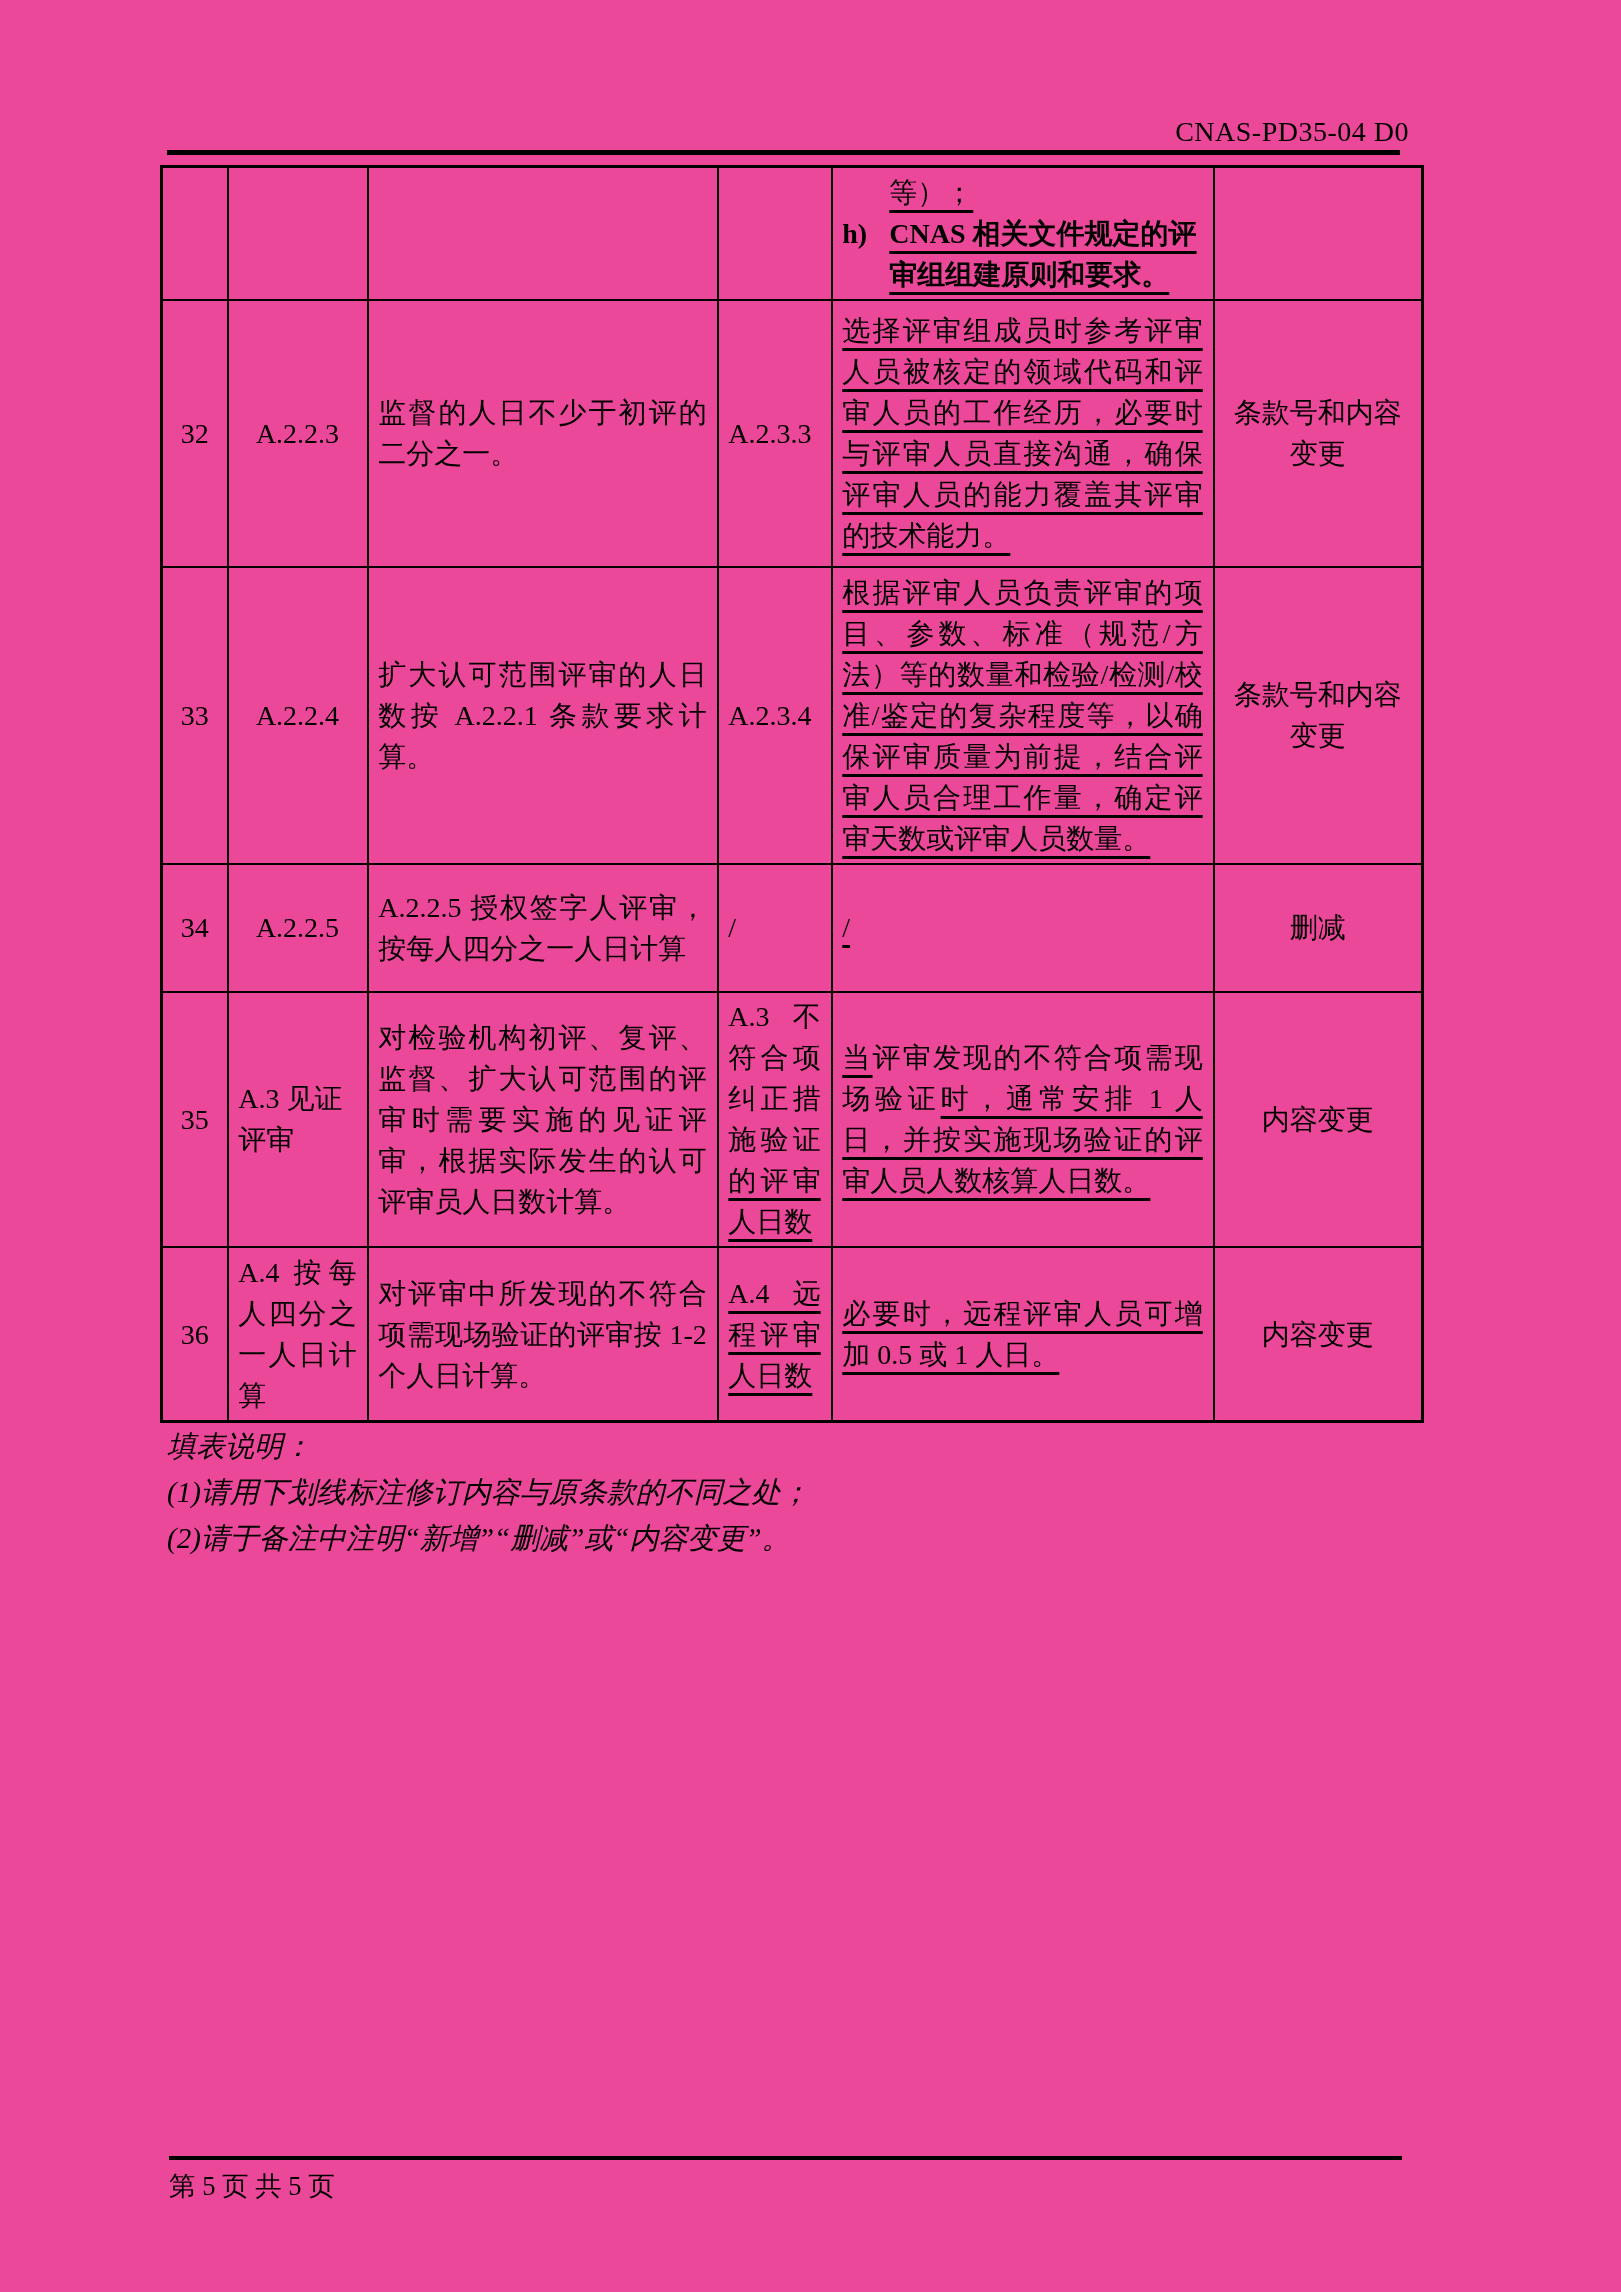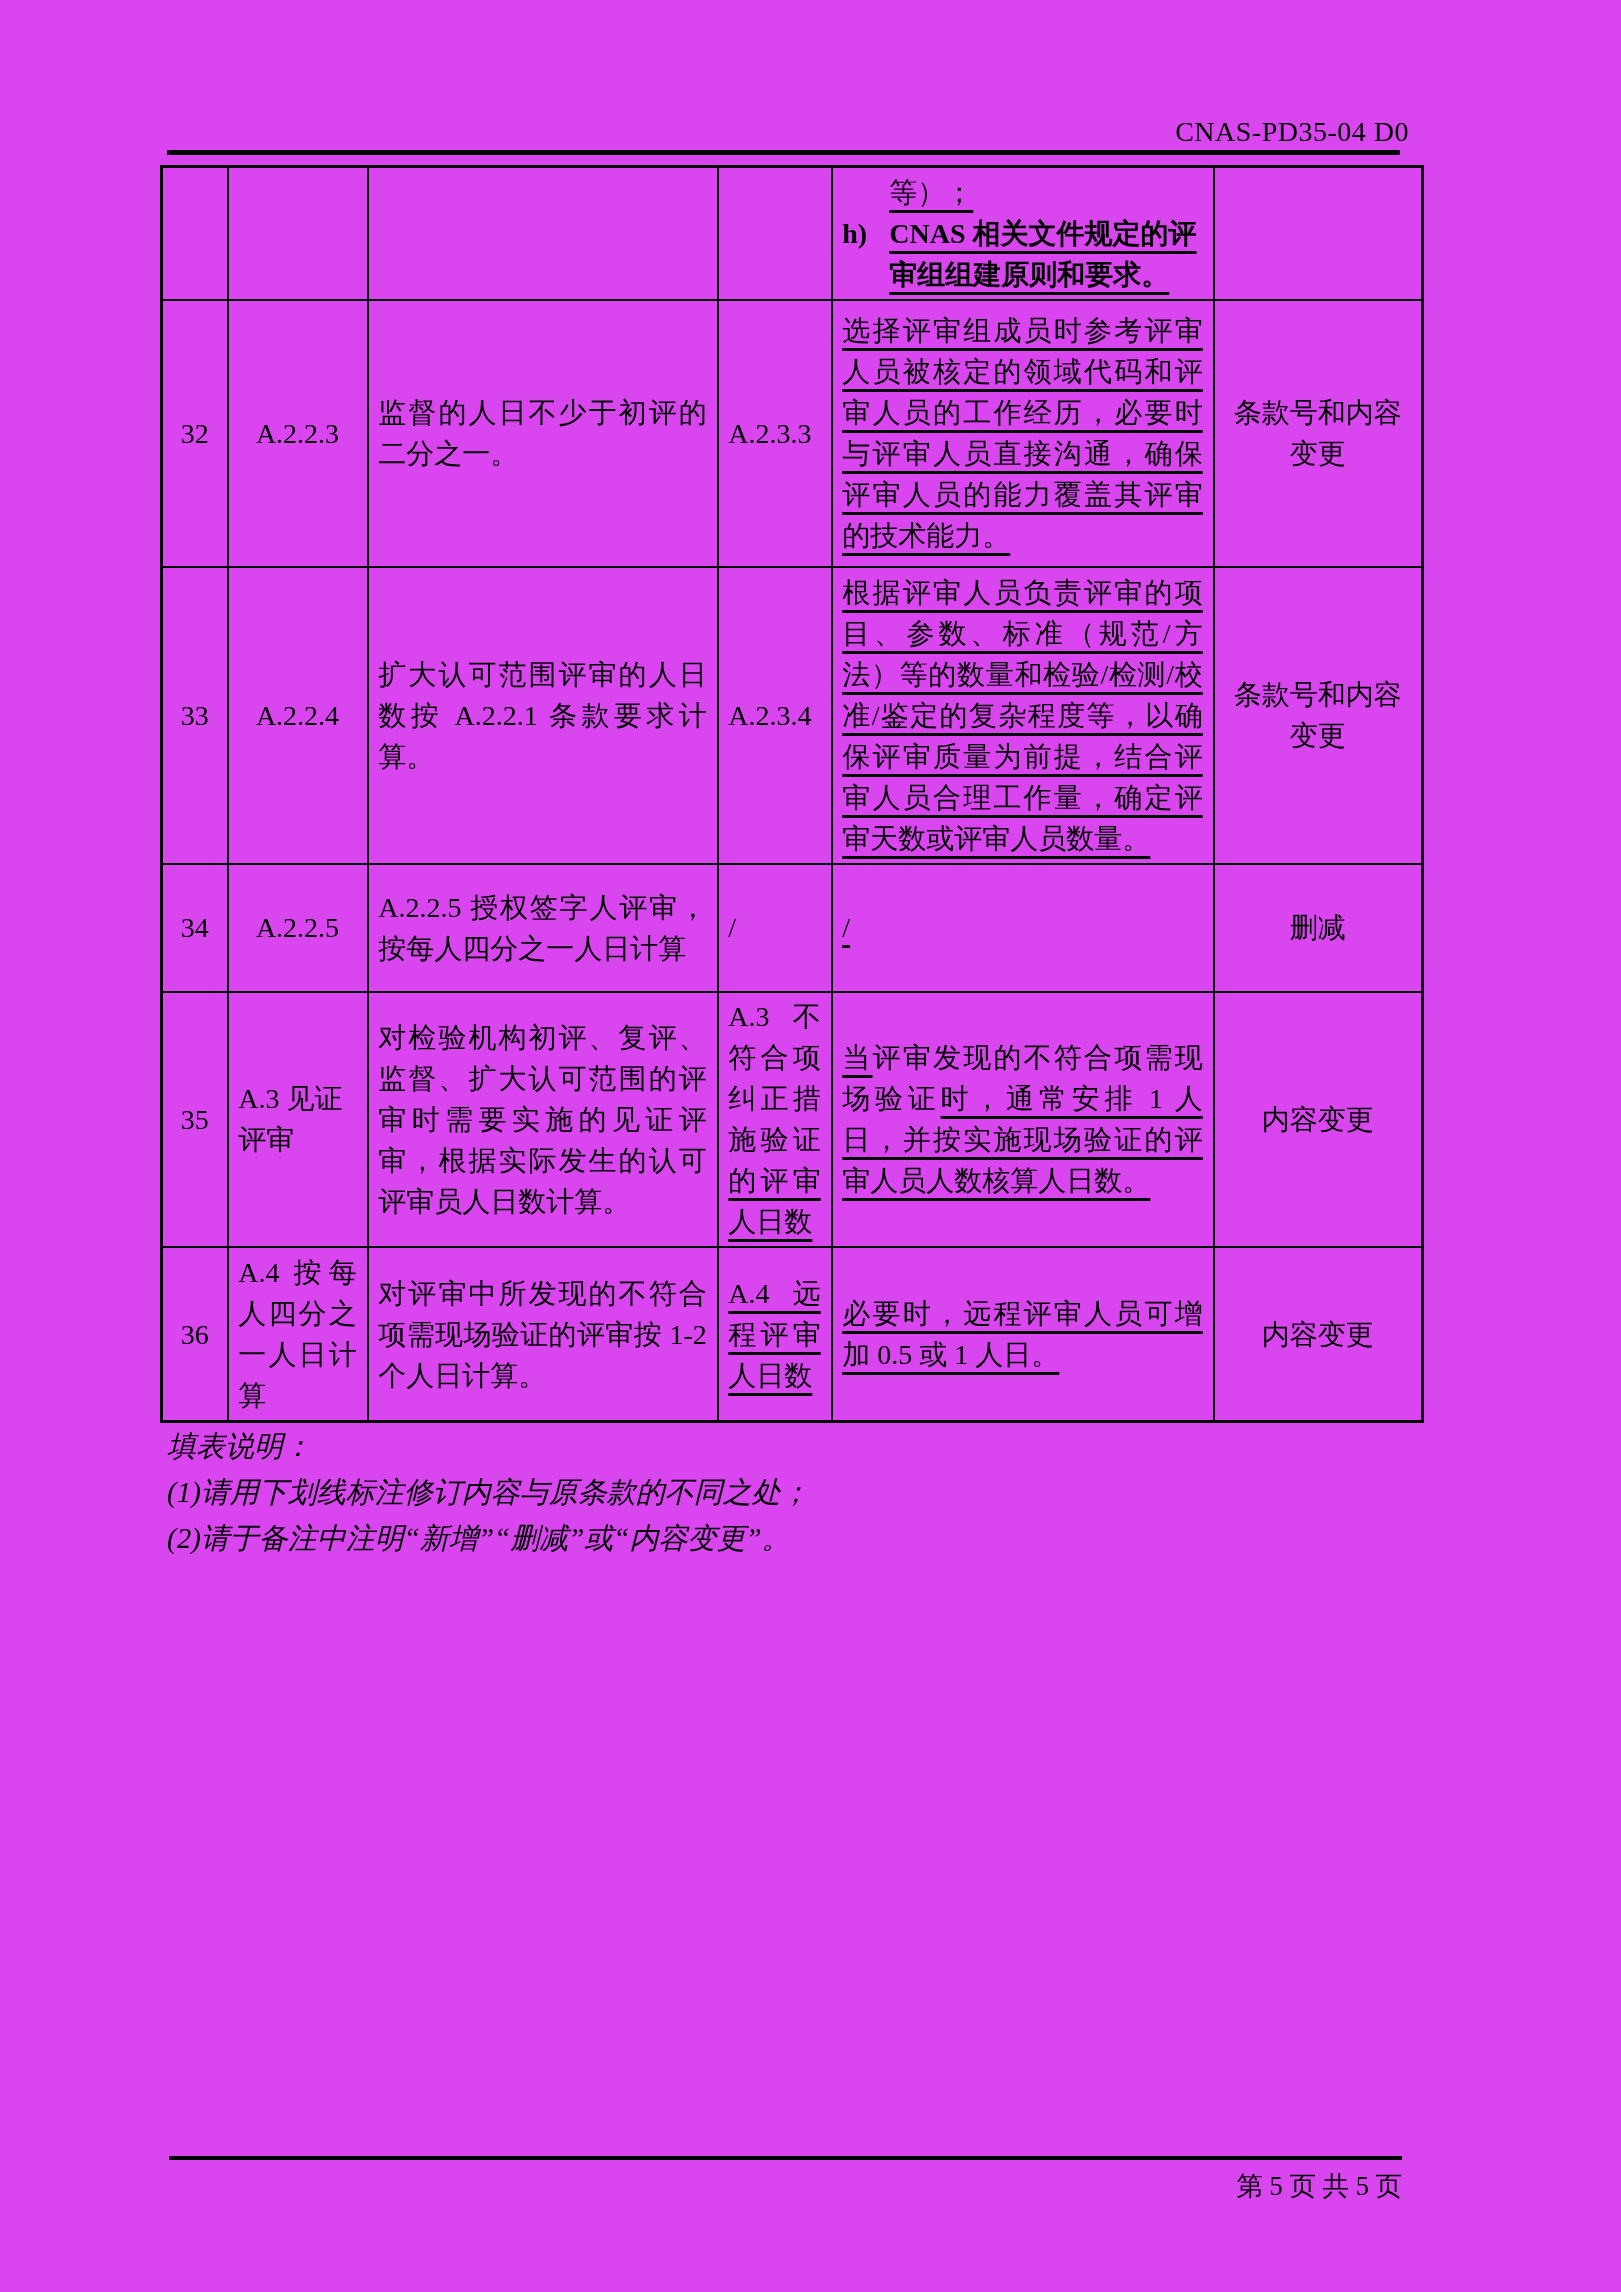--- a/index.html
+++ b/index.html
@@ -1,21 +1,21 @@
 <!DOCTYPE html>
 <html><head>
 <meta charset="utf-8">
 <style>
   * { box-sizing: border-box; }
   html, body { margin: 0; padding: 0; background: #ffffff; }
   .page {
     position: relative;
     width: 1621px;
     height: 2293px;
-    background: #d946ef;
+    background: #ec4899;
     color: #000000;
     font-family: "Liberation Serif", "DejaVu Serif", serif;
     overflow: hidden;
   }
   .doc-code {
     position: absolute;
     top: 116px;
     right: 212px;
     font-size: 28px;
     letter-spacing: 0.5px;
@@ -80,21 +80,21 @@
     top: 2156px;
     width: 1233px;
     height: 3.9px;
     background: #000000;
   }
   .footer-text {
     position: absolute;
     left: 169px;
     top: 2168px;
     width: 1233px;
-    text-align: right;
+    text-align: left;
     font-size: 26.5px;
   }
 </style>
 </head>
 <body>
 
 <div class="page">
 
   <div class="doc-code">CNAS-PD35-04 D0</div>
   <div class="header-rule"></div>

